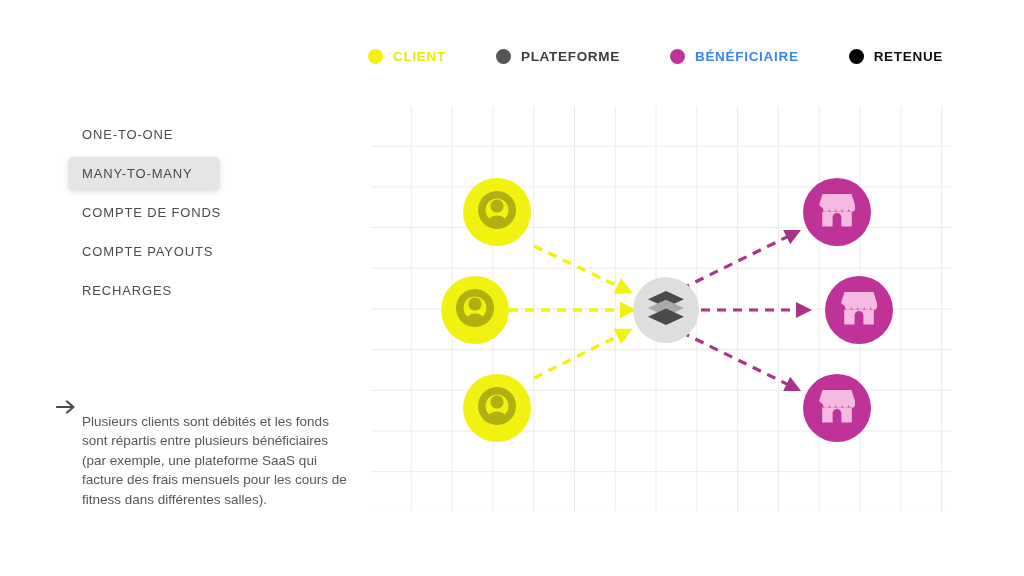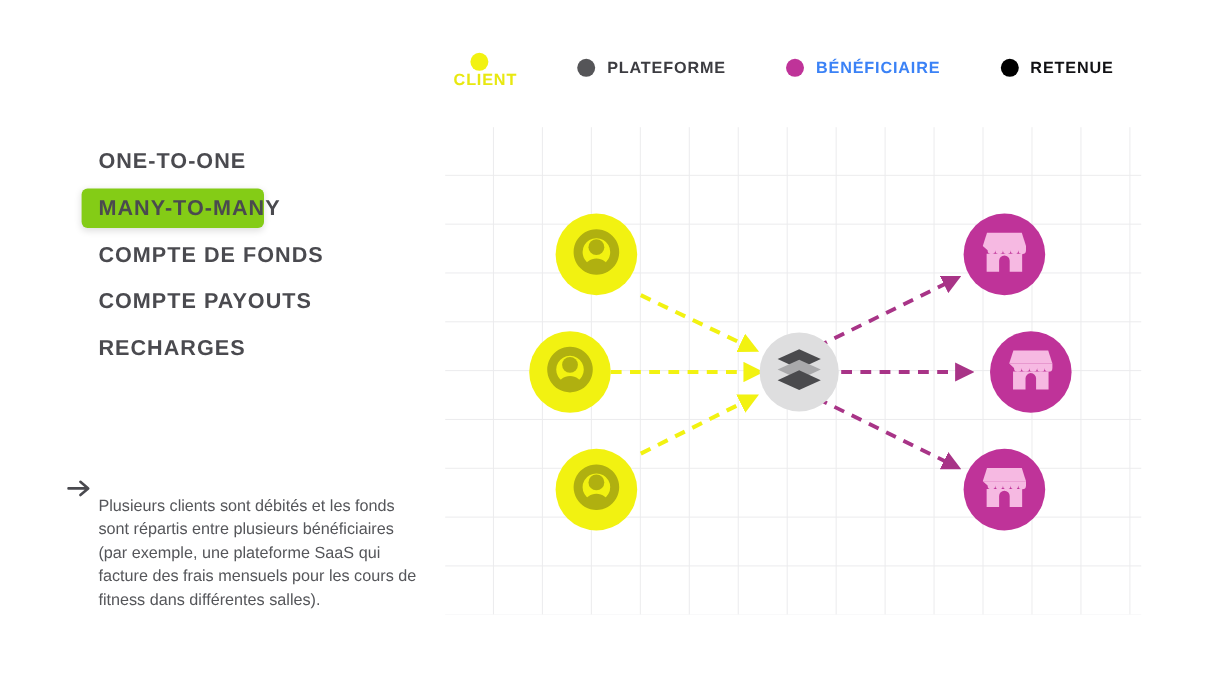--- a/index.html
+++ b/index.html
@@ -56,29 +56,29 @@
     height: 33px;
     display: flex;
     align-items: center;
     padding: 0 14px;
     margin-bottom: 6px;
     border-radius: 5px;
     box-sizing: border-box;
     width: 152px;
   }
   .nav-item .nav-label {
-    font-size: 18px;
-    font-weight: bold;
+    font-size: 13px;
+    font-weight: normal;
     letter-spacing: 0.85px;
     color: #4a4a4f;
     white-space: nowrap;
   }
   .nav-item.wide { width: 200px; }
   .nav-item.active {
-    background: #84cc16;
+    background: #e5e5e5;
     box-shadow: 0 2px 6px rgba(0,0,0,0.13);
   }
 
   
   #description {
     position: absolute;
     left: 56px;
     top: 398px;
     width: 300px;
     display: flex;
@@ -135,21 +135,21 @@
   }
   .node.platform {
     width: 66px;
     height: 66px;
   }
 </style>
 </head>
 <body>
 
 <div id="legend">
-  <div class="legend-item" style="margin-right:50px;flex-direction:column;">
+  <div class="legend-item" style="margin-right:50px;">
     <span class="legend-dot" style="background:#f2f211;"></span>
     <span class="legend-label" style="color:#e8e810;">CLIENT</span>
   </div>
   <div class="legend-item" style="margin-right:50px;">
     <span class="legend-dot" style="background:#555558;"></span>
     <span class="legend-label" style="color:#3c3c41;">PLATEFORME</span>
   </div>
   <div class="legend-item" style="margin-right:50px;">
     <span class="legend-dot" style="background:#bf3399;"></span>
     <span class="legend-label" style="color:#3b82f6;">BÉNÉFICIAIRE</span>

